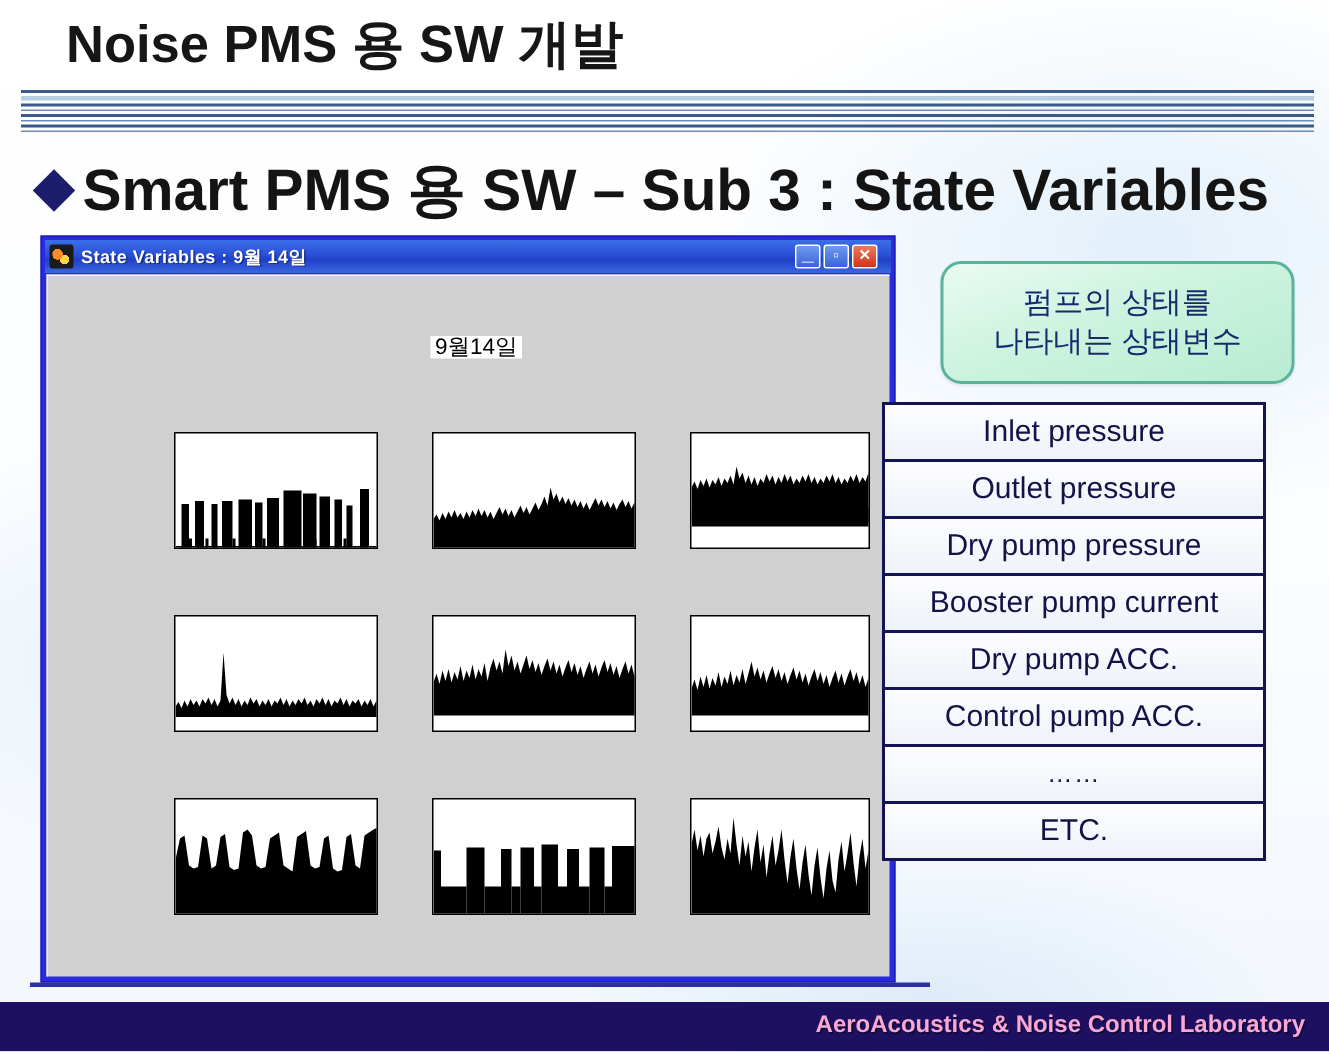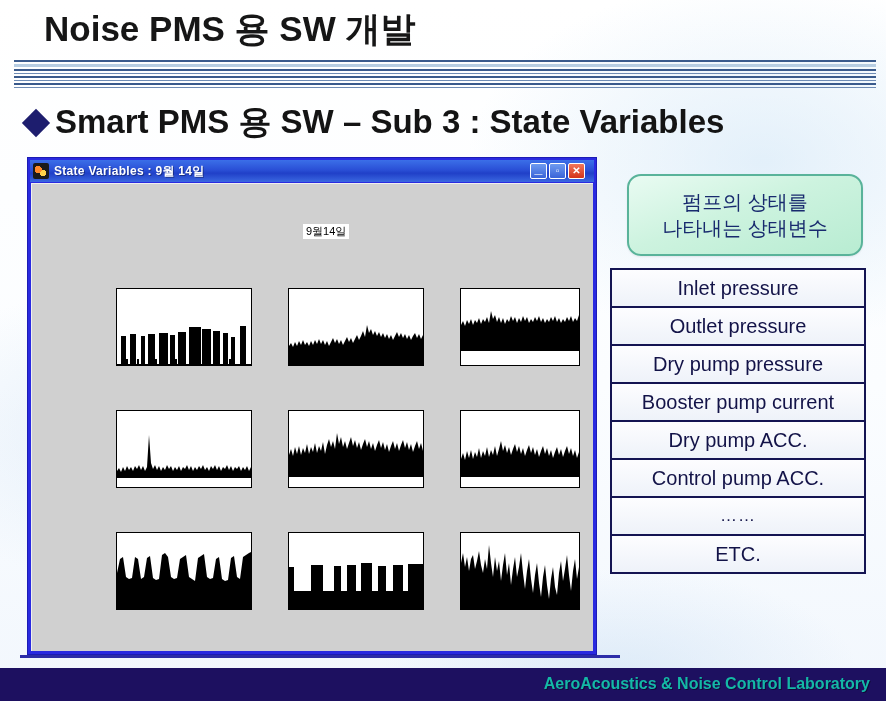--- a/index.html
+++ b/index.html
@@ -61,21 +61,21 @@
     white-space: nowrap;
   }
   .diamond {
     width: 20px; height: 20px;
     background: #1d1d6e;
     transform: rotate(45deg);
     margin-right: 9px;
     flex: 0 0 auto;
   }
   .section-head .txt {
-    font-size: 33px;
+    font-size: 39px;
     font-weight: bold;
     color: #141414;
   }
 
   
   .mat-window {
     position: absolute;
     left: 27px;
     top: 157px;
     width: 570px;
@@ -149,25 +149,25 @@
     height: 468px;
     background: #d0d0d0;
     border-top: 1px solid #efefef;
     border-left: 1px solid #efefef;
     box-sizing: border-box;
   }
 
   
   .fig-datelabel {
     position: absolute;
-    left: 271px;
+    left: 255px;
     top: 40px;
     background: #ffffff;
     color: #000000;
-    font-size: 11px;
+    font-size: 15px;
     padding: 1px 3px;
     line-height: 13px;
     white-space: nowrap;
   }
 
   
   .plot-grid {
     position: absolute;
     left: 0; top: 0;
     width: 562px; height: 468px;
@@ -203,21 +203,21 @@
   .callout span {
     font-size: 20px;
     color: #182a6e;
     line-height: 26px;
     white-space: nowrap;
   }
 
   
   .var-list {
     position: absolute;
-    left: 610px;
+    left: 588px;
     top: 268px;
     width: 256px;
     border: 2px solid #141452;
     border-bottom: none;
     box-sizing: border-box;
     background: #f4f7fc;
   }
   .var-row {
     border-bottom: 2px solid #141452;
     height: 38px;
@@ -248,21 +248,21 @@
     left: 0;
     top: 668px;
     width: 886px;
     height: 33px;
     background: #1d1060;
   }
   .footer-band .ftxt {
     position: absolute;
     right: 16px;
     top: 7px;
-    color: #14b8a6;
+    color: #f9a8d4;
     font-size: 16px;
     font-weight: bold;
     white-space: nowrap;
     text-shadow: 1px 1px 0 rgba(0,0,0,0.4);
   }
 </style>
 </head>
 <body>
 
 <div id="slide">

